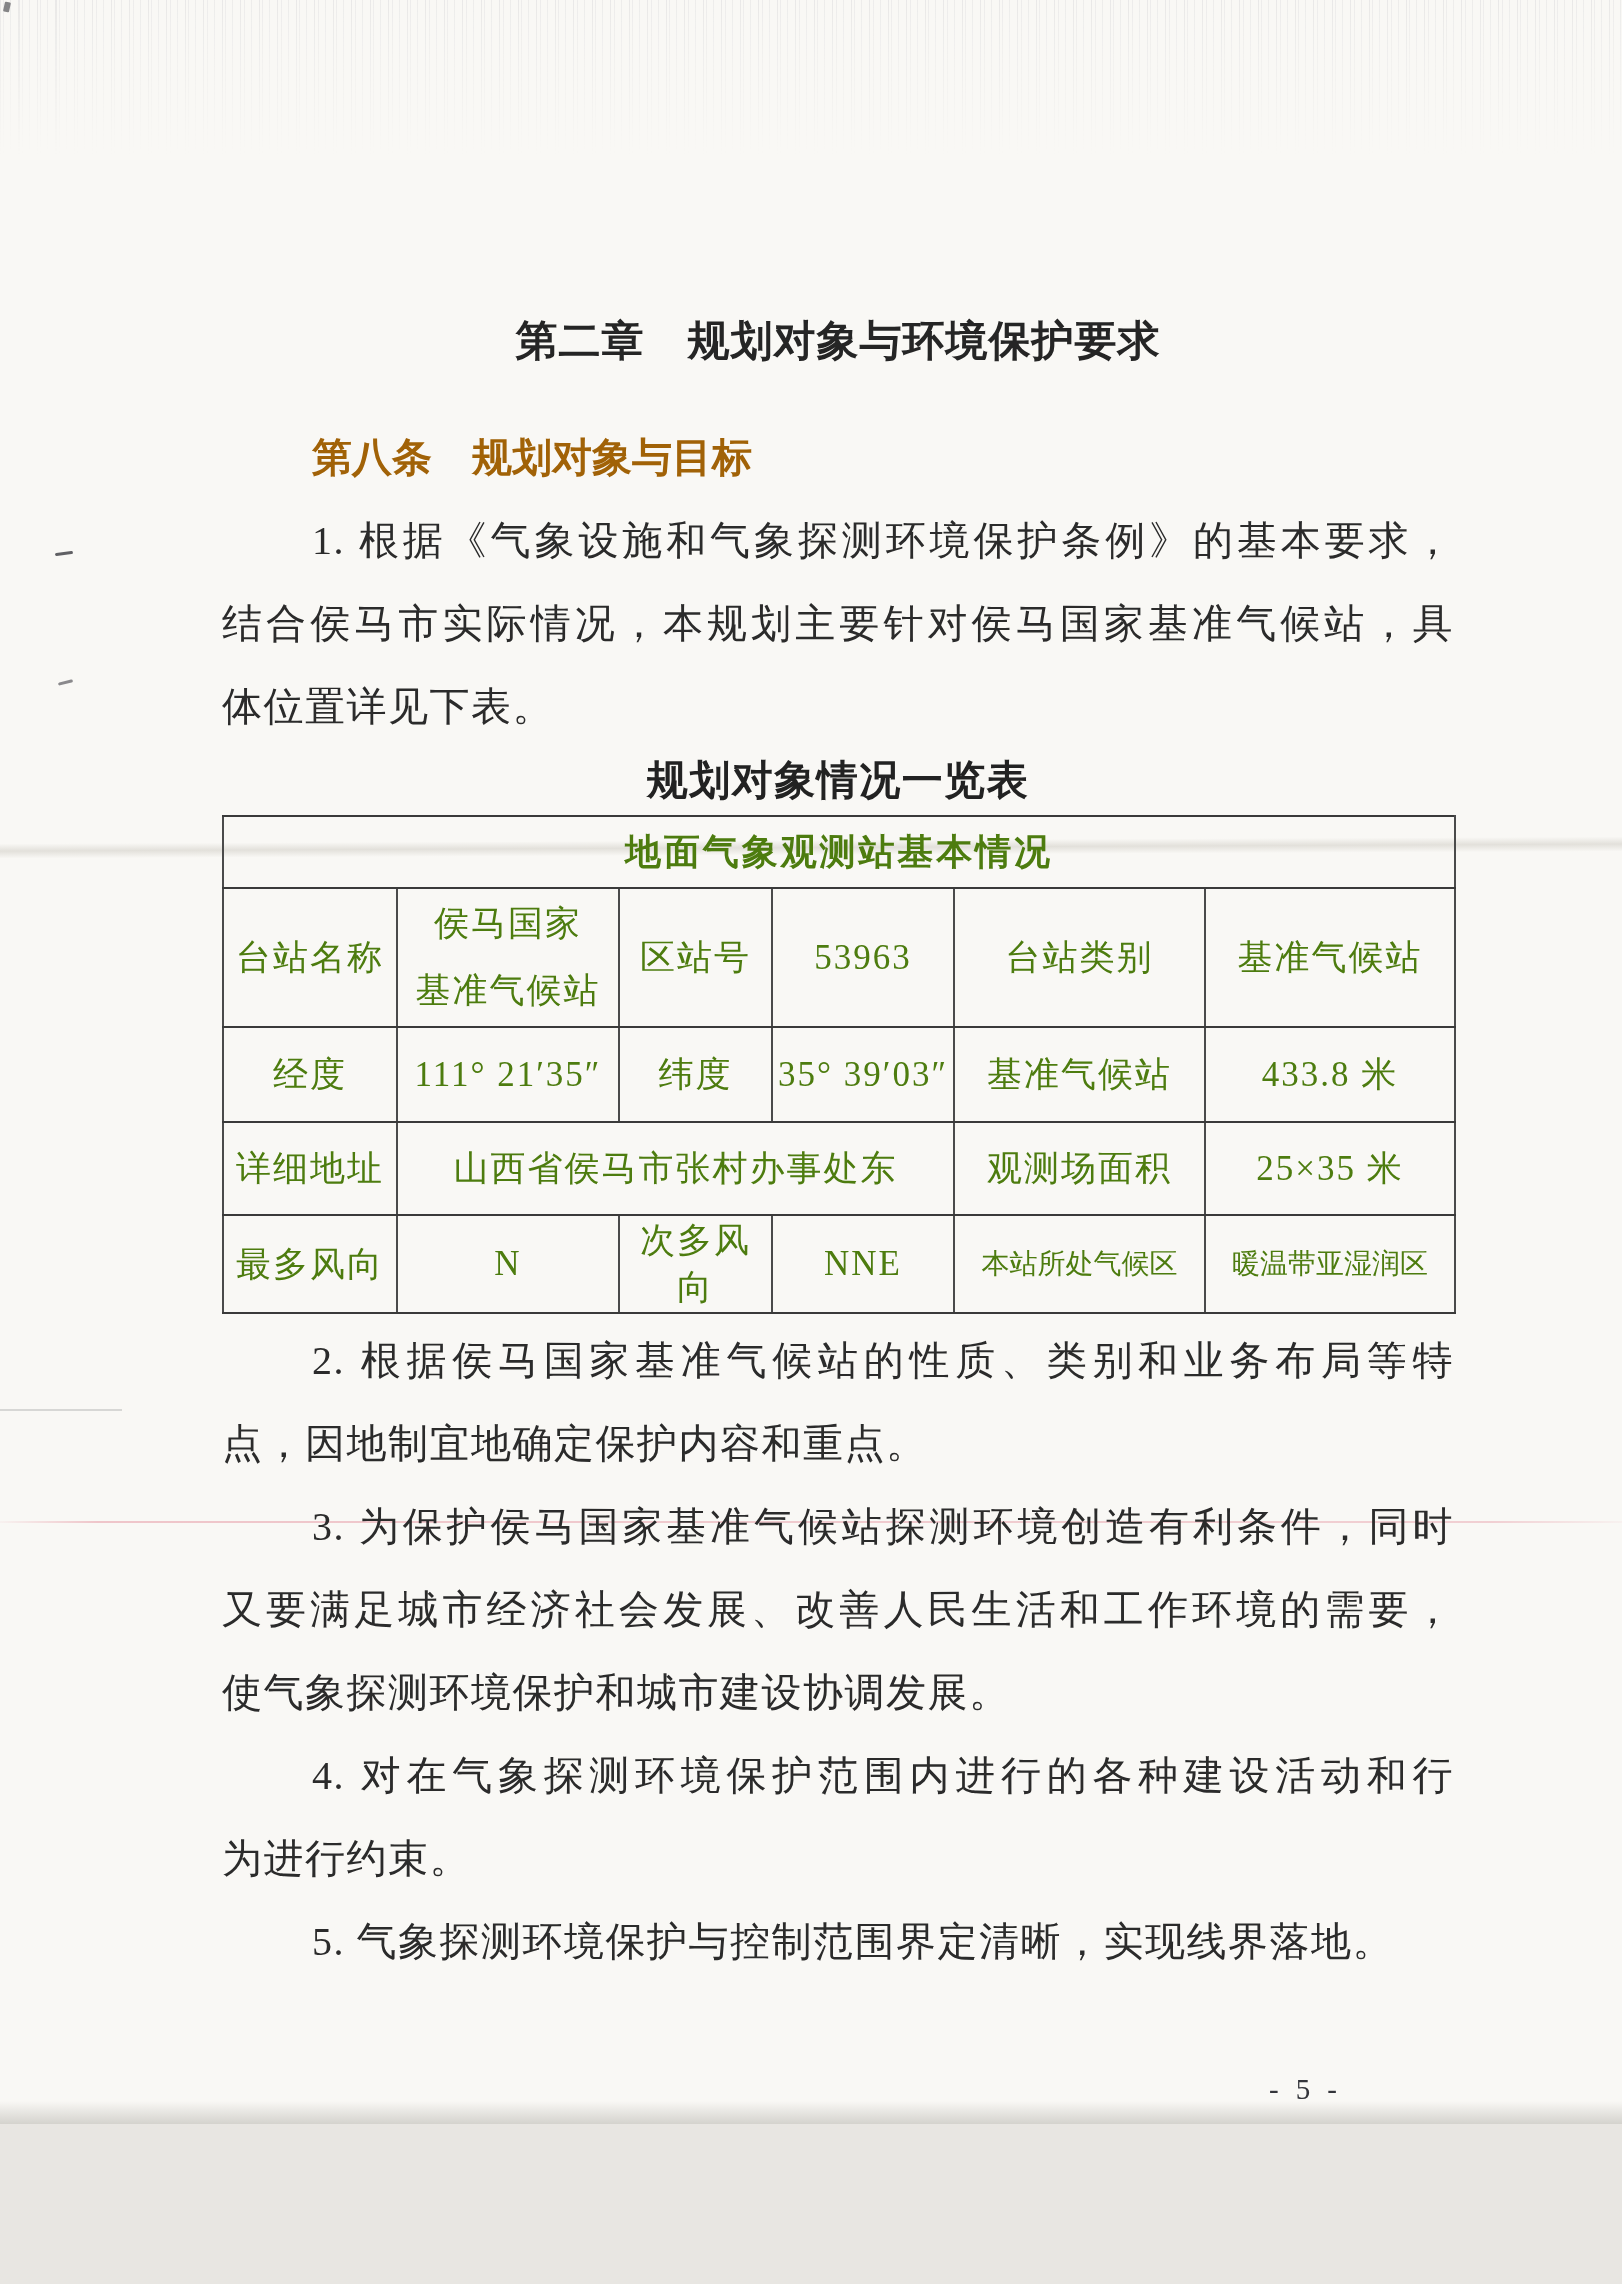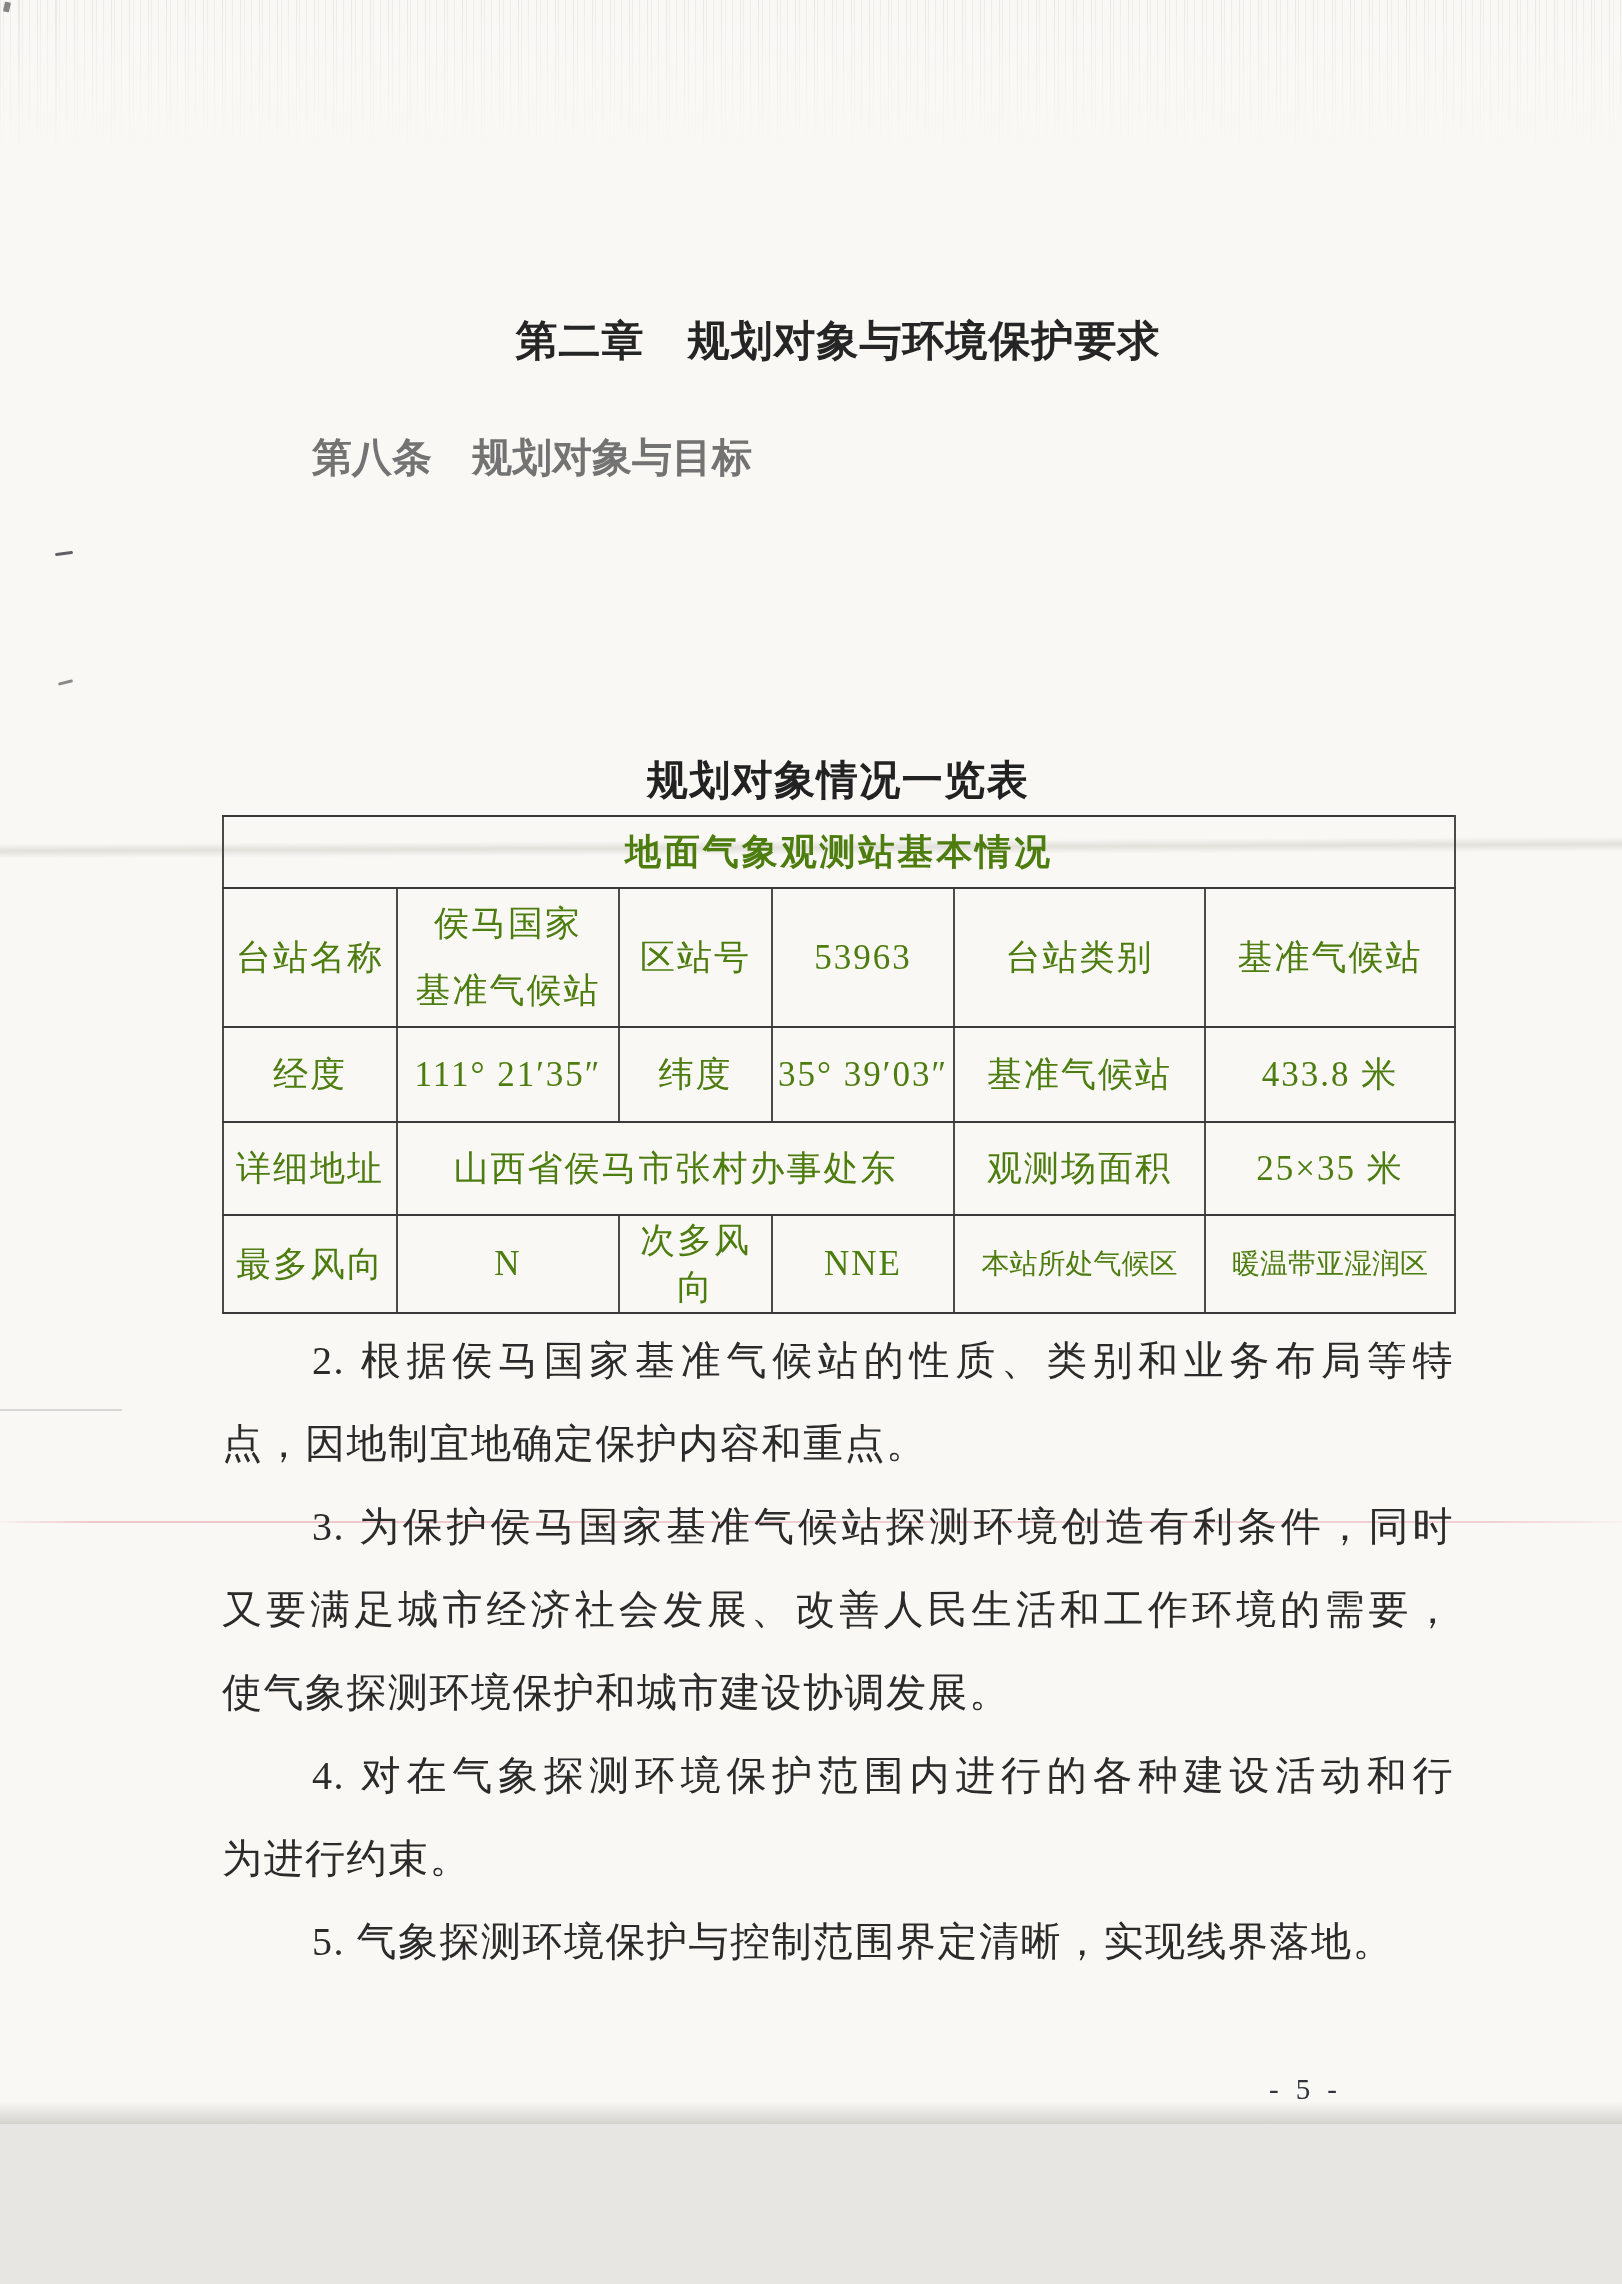--- a/index.html
+++ b/index.html
@@ -70,21 +70,21 @@
     color: #252525;
   }
   .section-heading {
     top: 416px;
     font-family: "Liberation Sans", "DejaVu Sans", sans-serif;
     font-weight: 700;
     font-size: 40px;
     line-height: 83px;
     padding-left: 90px;
     box-sizing: border-box;
-    color: #737373;
+    color: #a16207;
   }
   .bodytext { font-size: 40px; letter-spacing: 1.5px; }
   .bodytext .line {
     line-height: 83px;
     height: 83px;
     text-align: justify;
     text-align-last: justify;
     overflow: hidden;
   }
   .bodytext .line.first { padding-left: 90px; box-sizing: border-box; }
@@ -147,20 +147,25 @@
   <div class="pink-scan-line"></div>
   <div class="margin-dash-1"></div>
   <div class="margin-dash-2"></div>
   <div class="left-edge-line"></div>
   <div class="bottom-edge-shadow"></div>
 
   <div class="abs chapter-title">第二章　规划对象与环境保护要求</div>
 
   <div class="abs section-heading">第八条　规划对象与目标</div>
 
+  <div class="abs bodytext" id="para-1">
+    <div class="line first">1. 根据《气象设施和气象探测环境保护条例》的基本要求，</div>
+    <div class="line">结合侯马市实际情况，本规划主要针对侯马国家基准气候站，具</div>
+    <div class="line last">体位置详见下表。</div>
+  </div>
 
   <div class="abs table-title">规划对象情况一览表</div>
 
   <table class="abs station-table">
     <colgroup>
       <col style="width:174px">
         <col style="width:222px">
         <col style="width:153px">
       <col style="width:182px">
         <col style="width:251px">

